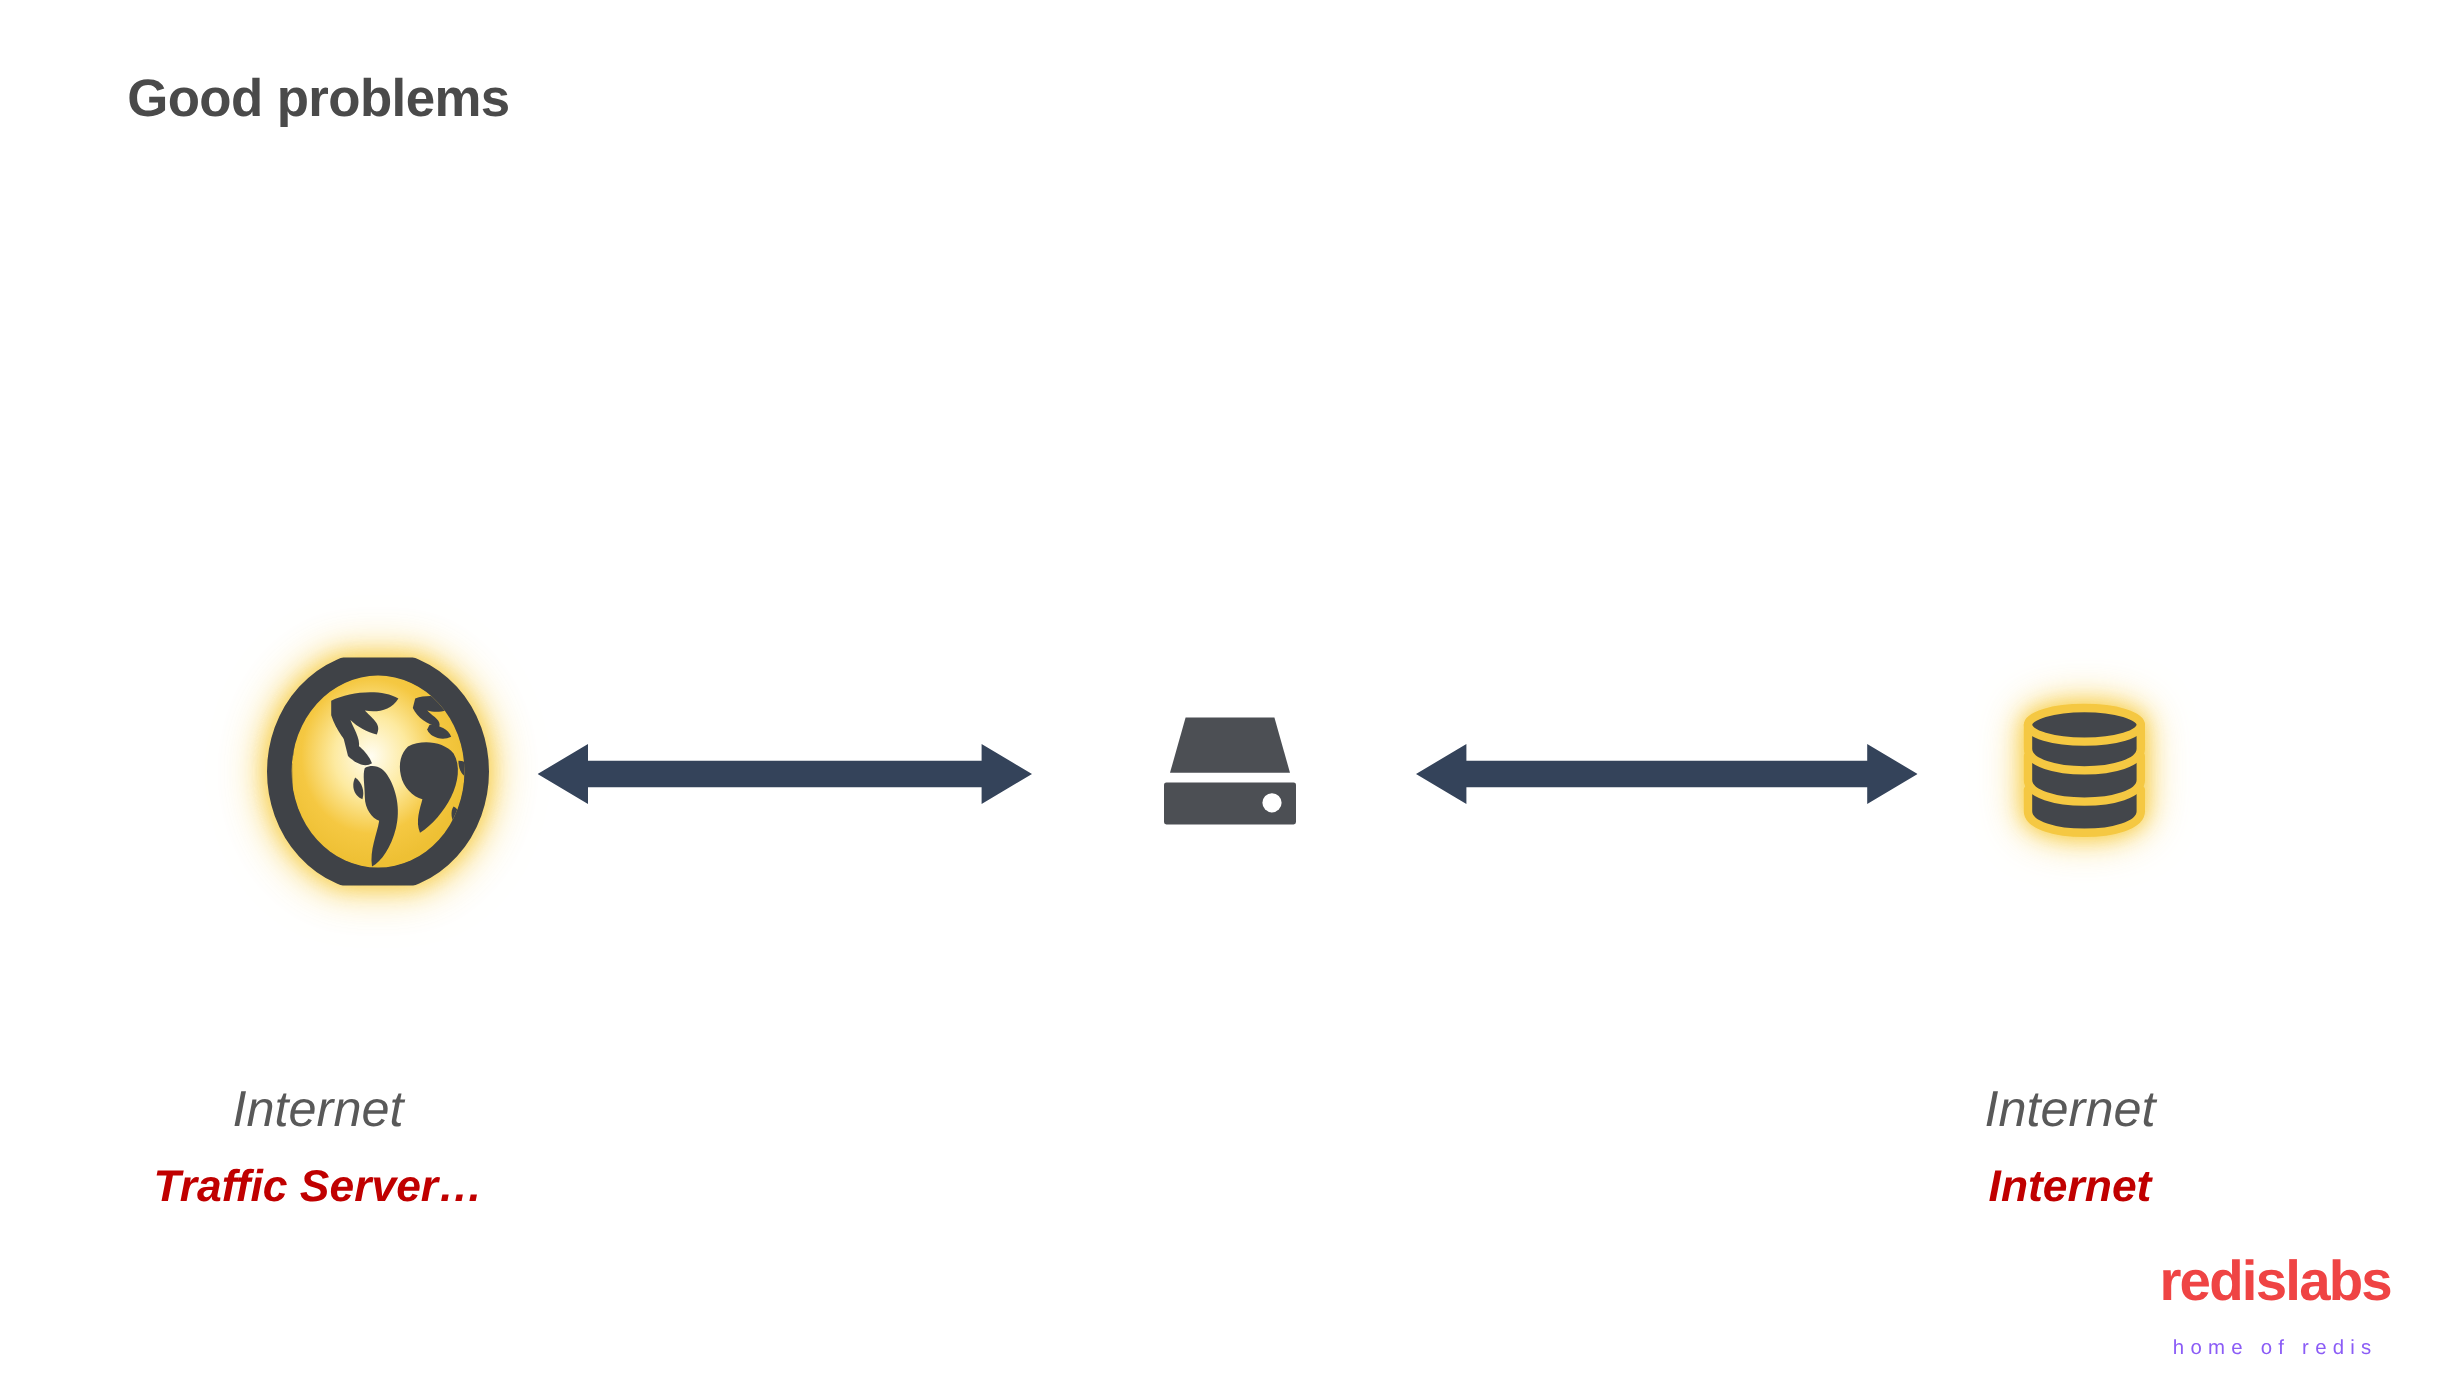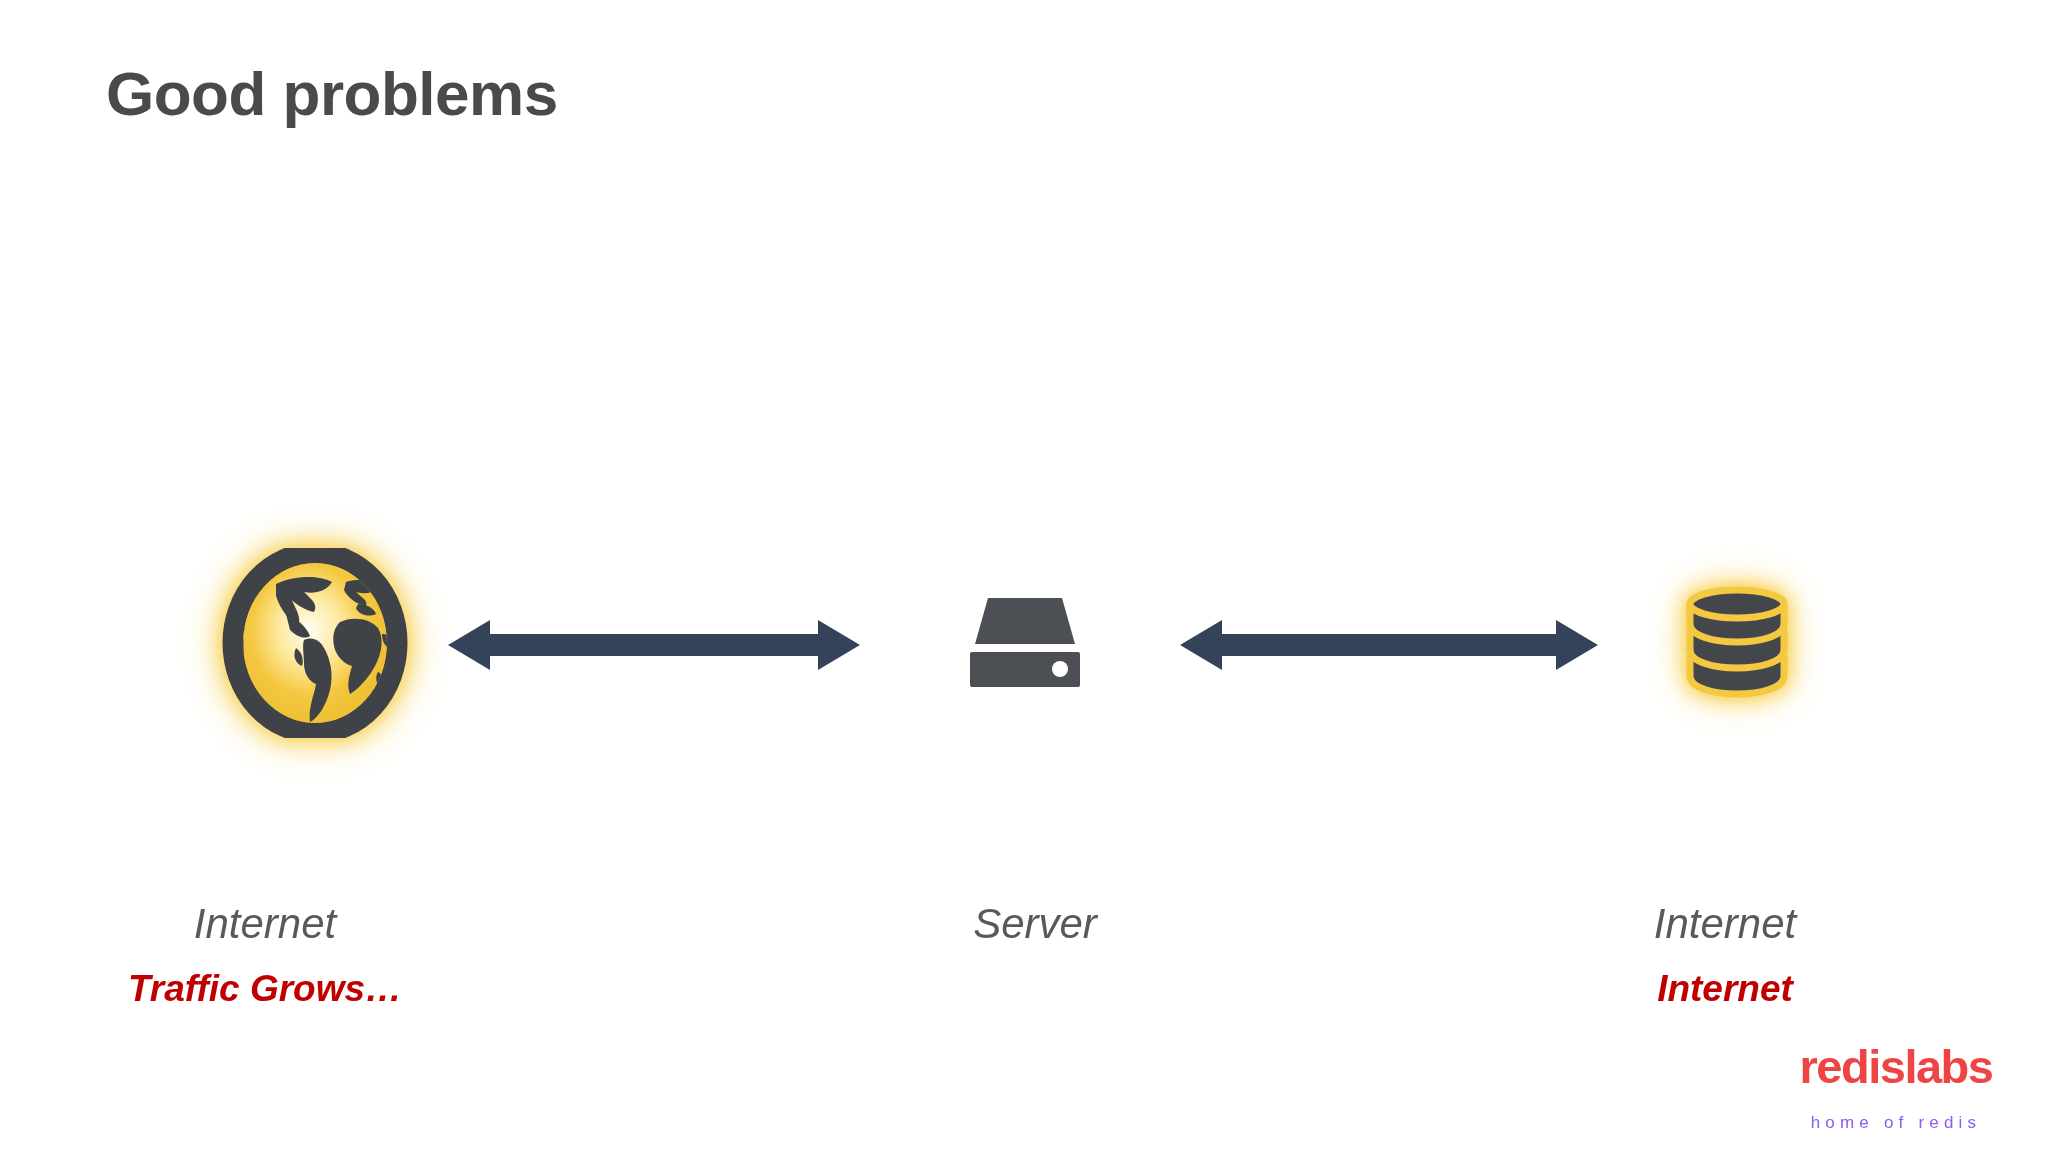--- a/index.html
+++ b/index.html
@@ -13,21 +13,21 @@
   .slide {
     position:relative;
     width:2048px; height:1152px;
     background:#ffffff;
   }
 
   
   .slide-title {
     position:absolute;
     left:106px; top:58px;
-    font-size:62px;
+    font-size:44px;
     font-weight:bold;
     color:#4a4a4a;
     letter-spacing:-0.5px;
     white-space:nowrap;
   }
 
   
   .stage { position:absolute; left:0; top:0; width:1844px; height:1152px; }
 
   .node { position:absolute; }
@@ -203,27 +203,23 @@
           <path d="M18 50 L18 70 C18 82 42 88 65 88 C88 88 112 82 112 70 L112 50 Z" fill="#43464b" stroke="#f5c842" stroke-width="7" stroke-linejoin="round"></path>
 
           <path d="M18 24 L18 44 C18 56 42 62 65 62 C88 62 112 56 112 44 L112 24 Z" fill="#43464b" stroke="#f5c842" stroke-width="7" stroke-linejoin="round"></path>
           <ellipse cx="65" cy="24" rx="47" ry="14" fill="#43464b" stroke="#f5c842" stroke-width="7"></ellipse>
         </g>
       </svg>
     </div>
 
     <div class="caption-group" id="caption-internet">
       <div class="cap-name">Internet</div>
-      <div class="cap-status">Traffic Grows…</div>
-    </div>
-
-    <div class="caption-group" id="caption-server">
-      <div class="cap-name">Server</div>
-      <div class="cap-status empty"></div>
-    </div>
+      <div class="cap-status">Traffic Server…</div>
+    </div>
+
 
     <div class="caption-group" id="caption-database">
       <div class="cap-name">Internet</div>
       <div class="cap-status">Internet</div>
     </div>
 
   </div>
 
   <div id="brand-logo">
     <div class="logo-word">redislabs</div>

